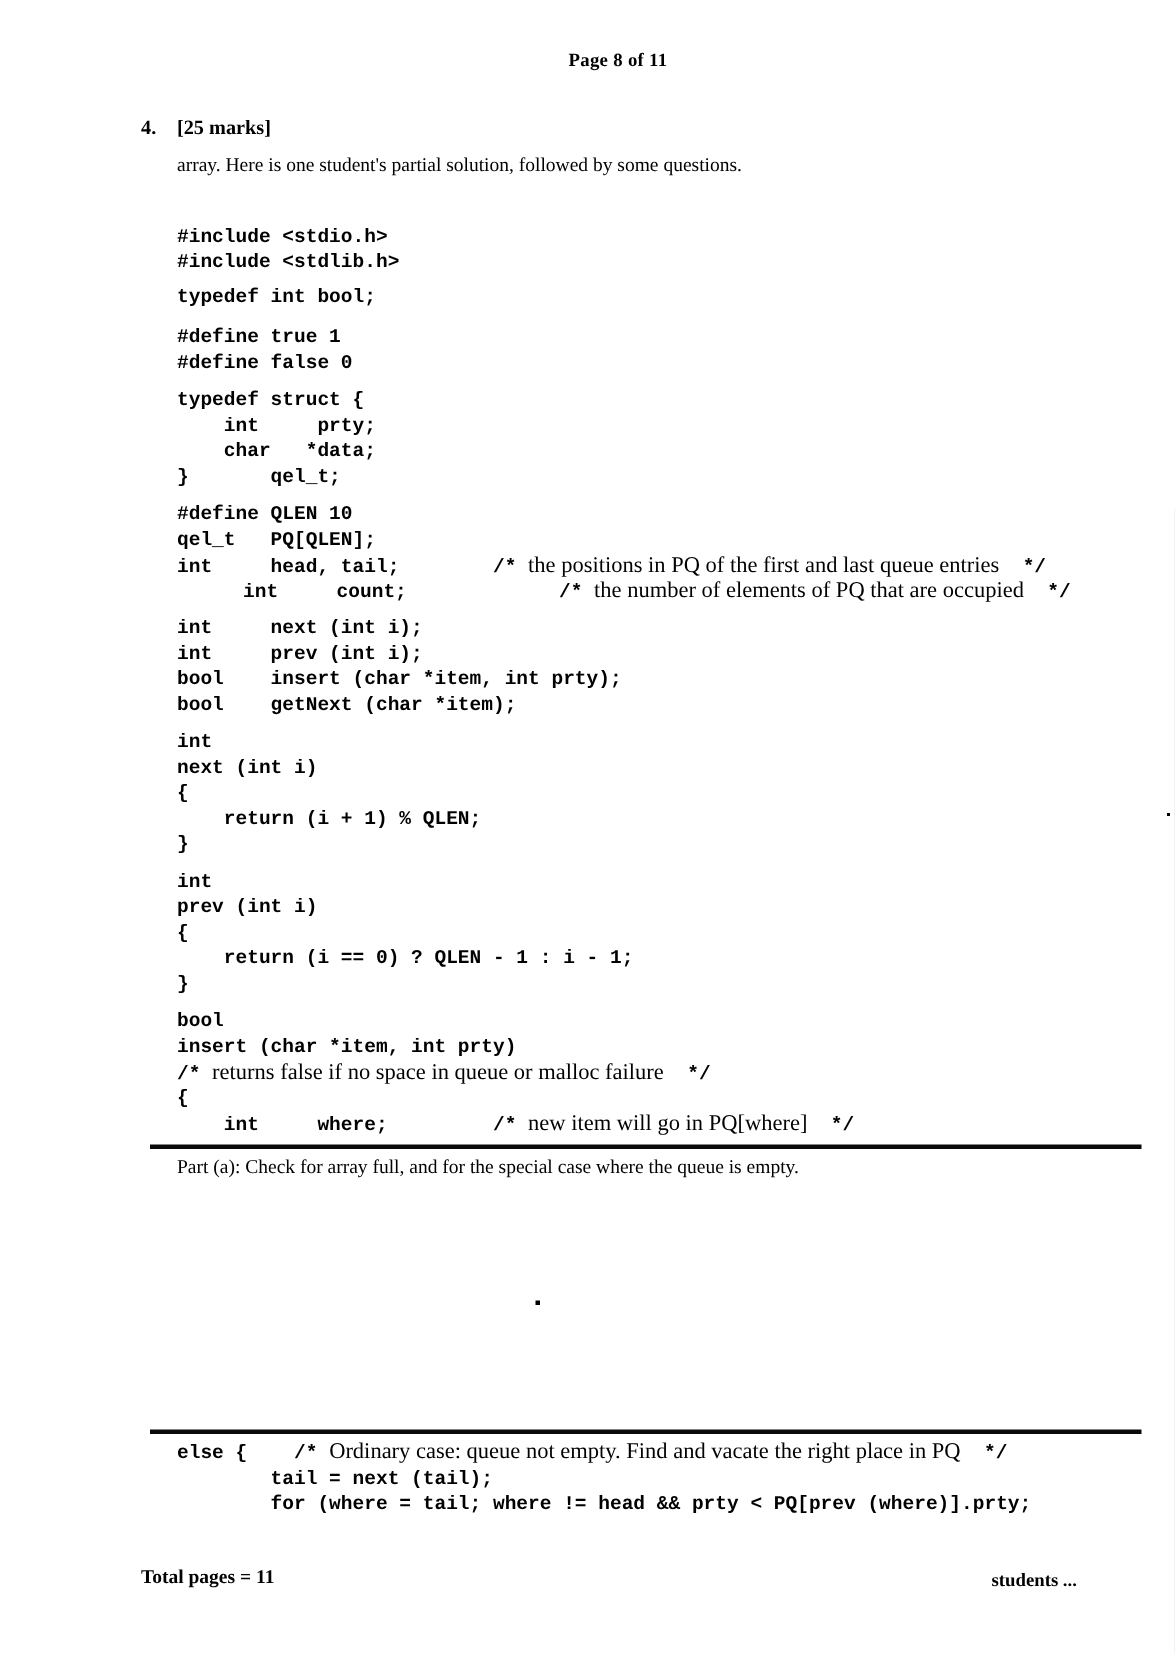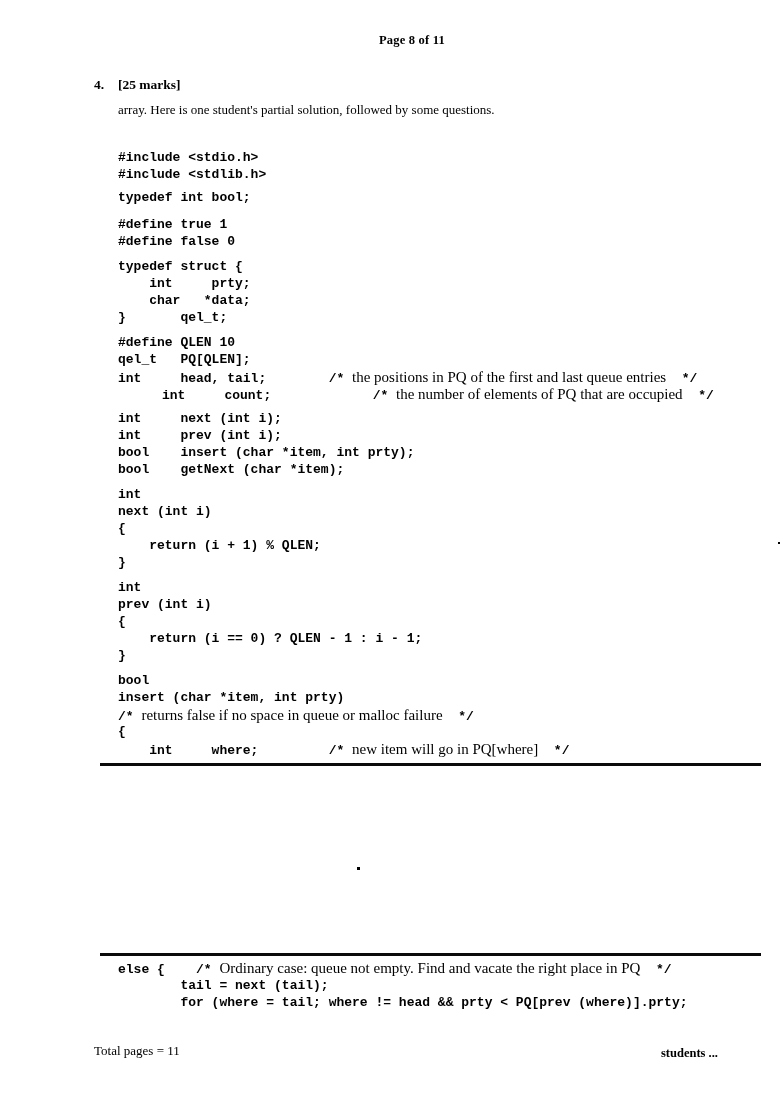--- a/index.html
+++ b/index.html
@@ -37,21 +37,21 @@
     font-family:"Liberation Serif", serif;
     font-size:15px; font-weight:400;
   }
 
   .rule { position:absolute; left:100px; width:661px; height:3px; background:#0a0a0a; }
   .rule1 { top:763px; }
   .rule2 { top:953px; }
 
   .parta { top:770px; left:118px; font-size:13px; }
 
-  .foot-l { top:1043px; left:94px; font-size:13px; font-weight:normal; }
+  .foot-l { top:1043px; left:94px; font-size:13px; font-weight:bold; }
   .foot-r { top:1046px; left:661px; font-size:12.5px; font-weight:600; }
 
   .speck { position:absolute; background:#000; }
   .speck1 { left:357px; top:867px; width:3px; height:3px; }
   .speck2 { left:778px; top:542px; width:2px; height:2px; }
 </style>
 </head>
 <body>
 
 <div class="page">
@@ -94,20 +94,21 @@
       <div class="cl" style="top: 632px;"><span>    return (i == 0) ? QLEN - 1 : i - 1;</span></div>
       <div class="cl" style="top: 649px;"><span>}</span></div>
       <div class="cl" style="top: 674px;"><span>bool</span></div>
       <div class="cl" style="top: 691px;"><span>insert (char *item, int prty)</span></div>
       <div class="cl" style="top: 708px;"><span>/* </span><span class="sf">returns false if no space in queue or malloc failure</span><span>  */</span></div>
       <div class="cl" style="top: 725px;"><span>{</span></div>
       <div class="cl" style="top: 742px;"><span>    int     where;         /* </span><span class="sf">new item will go in PQ[where]</span><span>  */</span></div>
     </div>
 
   <div class="rule rule1"></div>
+  <div class="abs parta">Part (a): Check for array full, and for the special case where the queue is empty.</div>
 
   <div class="rule rule2"></div>
   <div id="code2">
       <div class="cl" style="top: 961px;"><span>else {    /* </span><span class="sf">Ordinary case: queue not empty. Find and vacate the right place in PQ</span><span>  */</span></div>
       <div class="cl" style="top: 979px;"><span>        tail = next (tail);</span></div>
       <div class="cl" style="top: 996px;"><span>        for (where = tail; where != head &amp;&amp; prty &lt; PQ[prev (where)].prty;</span></div>
     </div>
 
   <div class="abs foot-l">Total pages = 11</div>
   <div class="abs foot-r">students ...</div>

